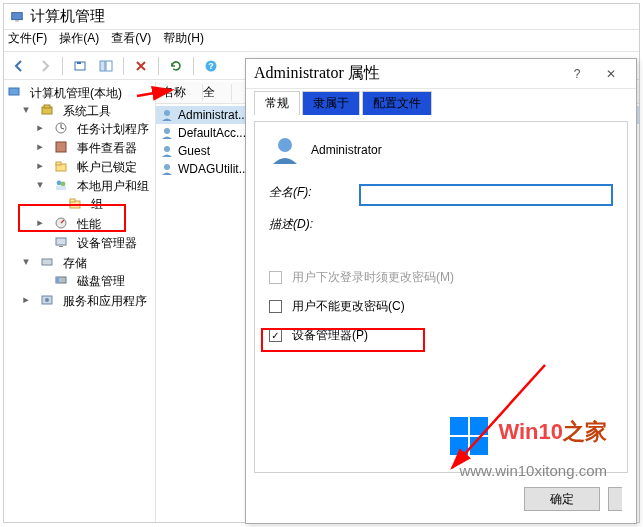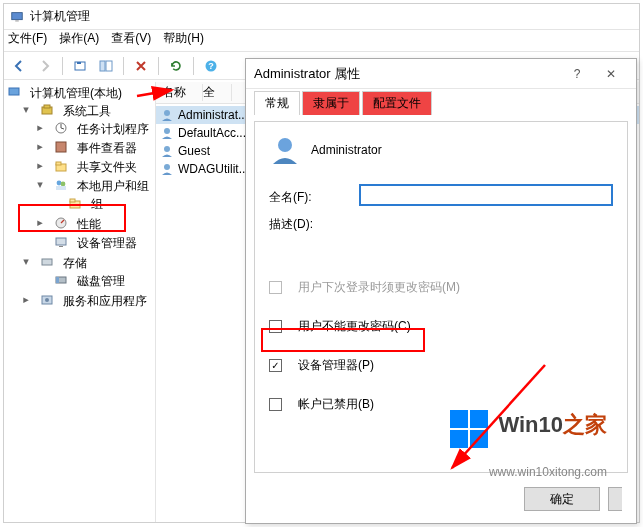--- a/index.html
+++ b/index.html
@@ -3,21 +3,21 @@
 <meta charset="utf-8">
 <style>
   * { box-sizing: border-box; }
   html, body { margin:0; padding:0; font-family: "Microsoft YaHei", Tahoma, sans-serif; font-size:12px; color:#000; }
   body { width:643px; height:527px; overflow:hidden; position:relative; background:#fff; }
 
   
   .mgmt-window { position:absolute; left:3px; top:3px; width:637px; height:520px; border:1px solid #cfcfcf; background:#fff; }
   .titlebar { display:flex; align-items:center; height:26px; padding:0 6px; background:#fff; border-bottom:1px solid #e4e4e4; }
   .titlebar .icon { width:14px; height:14px; margin-right:6px; }
-  .title-text { flex:1; font-size:12px; }
+  .title-text { flex:1; font-size:15px; }
   .menubar { height:22px; display:flex; align-items:flex-start; padding:0 4px; border-bottom:1px solid #e4e4e4; }
   .menubar span { margin-right:12px; }
   .toolbar { height:28px; display:flex; align-items:center; padding:2px 4px; border-bottom:1px solid #e4e4e4; gap:4px; }
   .tb-btn { width:22px; height:22px; display:flex; align-items:center; justify-content:center; border:1px solid transparent; }
   .tb-sep { width:1px; height:18px; background:#d0d0d0; margin:0 2px; }
 
   .body { position:absolute; top:78px; left:0; right:0; bottom:0; display:flex; }
   .tree-pane { width:152px; border-right:1px solid #e4e4e4; overflow:hidden; padding:2px 0; }
   .tree { list-style:none; margin:0; padding:0; }
   .tree ul { list-style:none; margin:0; padding:0 0 0 14px; }
@@ -30,53 +30,53 @@
   .list-pane { flex:1; position:relative; }
   .list-header { height:22px; border-bottom:1px solid #e4e4e4; display:flex; align-items:center; padding-left:6px; background:#fafafa; }
   .list-header span { border-right:1px solid #e4e4e4; padding-right:16px; }
   .list-body { padding:2px 0; }
   .litem { display:flex; align-items:center; gap:4px; height:18px; padding:0 4px; }
   .litem.sel { background:#cee2f3; }
 
   
   .dlg { position:absolute; left:245px; top:58px; width:392px; height:466px; background:#fff; border:1px solid #aaa; box-shadow:2px 2px 6px rgba(0,0,0,.15); }
   .dlg-title { height:30px; display:flex; align-items:center; padding:0 8px; background:#fff; border-bottom:1px solid #e6e6e6; }
-  .dlg-title .t { flex:1; font-size:13px; }
+  .dlg-title .t { flex:1; font-size:16px;font-family:Liberation Serif, serif; }
   .dlg-title .winbtn { width:34px; height:22px; display:flex; align-items:center; justify-content:center; color:#555; }
   .tabbar { display:flex; align-items:flex-end; height:26px; padding:6px 8px 0 8px; gap:2px; }
-  .tab { padding:3px 10px; border:1px solid #d0d0d0; border-bottom:none; background:#ef4444; font-size:12px; }
+  .tab { padding:3px 10px; border:1px solid #d0d0d0; border-bottom:none; background:#1d4ed8; font-size:12px; }
   .tab.active { background:#fff; }
   .tabpage { position:absolute; left:8px; right:8px; top:62px; bottom:50px; border:1px solid #d0d0d0; padding:12px 14px; }
   .usr-row { display:flex; align-items:center; gap:10px; margin-bottom:18px; }
   .usr-icon { width:32px; height:32px; }
-  .frow { display:flex; align-items:flex-end; margin-bottom:10px; }
+  .frow { display:flex; align-items:flex-start; margin-bottom:10px;font-style:italic; }
   .frow .lbl { width:90px; }
   .frow input.text { flex:1; height:22px; border:1px solid #7a7a7a; padding:0 4px; background:#fff; font:inherit; }
   .frow.fullname input.text { box-shadow: 0 0 0 1px #2a7bd2 inset; border-color:#2a7bd2; }
-  .cbrow { display:flex; align-items:center; gap:16px; margin:22px 0; }
+  .cbrow { display:flex; align-items:center; gap:10px; margin:12px 0; }
   .cb { width:13px; height:13px; border:1px solid #666; display:inline-flex; align-items:center; justify-content:center; background:#fff; }
   .cb.checked::after { content:"✓"; font-size:10px; color:#000; line-height:1; }
   .cb.disabled { border-color:#bbb; }
   .cbrow.disabled { color:#9a9a9a; }
   .dlg-btns { position:absolute; right:14px; bottom:12px; display:flex; gap:8px; }
   .dlg-btns .btn { width:76px; height:24px; border:1px solid #adadad; background:#e1e1e1; display:flex; align-items:center; justify-content:center; }
   .dlg-btns .btn.clipped { width:14px; border-right:none; }
 
   
   .anno { position:absolute; pointer-events:none; }
   .red-box-1 { border:2px solid #ff0000; left:18px; top:204px; width:108px; height:28px; }
   .red-box-2 { border:2px solid #ff0000; left:261px; top:328px; width:164px; height:24px; }
   svg.arrows { position:absolute; left:0; top:0; width:643px; height:527px; }
 
   
   .logo { position:absolute; right:36px; bottom:48px; text-align:right; pointer-events:none; }
   .logo .brand { font-size:22px; font-weight:700; color:#222; }
-  .logo .brand .winpart { color:#404040; }
+  .logo .brand .winpart { color:#ef4444; }
   .logo .brand .suffix { color:#c2410c; }
-  .logo .url { font-size:12px; color:#888; margin-top:16px; }
+  .logo .url { font-size:15px; color:#888; margin-top:6px; }
   .winflag { display:inline-block; width:40px; height:40px; vertical-align:middle; margin-right:6px; }
   .winflag div { width:18px; height:18px; background:#0084ff; float:left; margin:1px; }
 </style>
 </head>
 <body>
 
 <div class="mgmt-window">
   <div class="titlebar">
     <span class="icon">
       <svg viewBox="0 0 16 16" width="14" height="14">
@@ -181,21 +181,21 @@
                       <span>事件查看器</span>
                     </div>
                   </li>
                 <li>
                     <div class="node">
                       <span class="exp">▸</span>
                       <svg width="14" height="14">
                         <rect x="2" y="5" width="10" height="7" fill="#fee08a" stroke="#caa344"></rect>
                         <rect x="2" y="3" width="5" height="3" fill="#fee08a" stroke="#caa344"></rect>
                       </svg>
-                      <span>共享文件夹</span>
+                      <span>帐户已锁定</span>
                     </div>
                   </li>
                 <li>
                   <div class="node">
                       <span class="exp">▾</span>
                       <svg width="14" height="14">
                         <circle cx="5" cy="5" r="2.4" fill="#66a6df"></circle>
                         <circle cx="9" cy="6" r="2.4" fill="#8cc167"></circle>
                         <rect x="2" y="8" width="10" height="4" fill="#d7e6f4"></rect>
                       </svg>
@@ -343,24 +343,20 @@
         <span>用户下次登录时须更改密码(M)</span>
       </div>
     <div class="cbrow">
         <span class="cb"></span>
         <span>用户不能更改密码(C)</span>
       </div>
     <div class="cbrow">
         <span class="cb checked"></span>
         <span>设备管理器(P)</span>
       </div>
-    <div class="cbrow">
-        <span class="cb"></span>
-        <span>帐户已禁用(B)</span>
-      </div>
   </div>
   <div class="dlg-btns">
     <div class="btn">
         <span>确定</span>
       </div>
     <div class="btn clipped"></div>
   </div>
 </div>
 
 <div class="logo">

